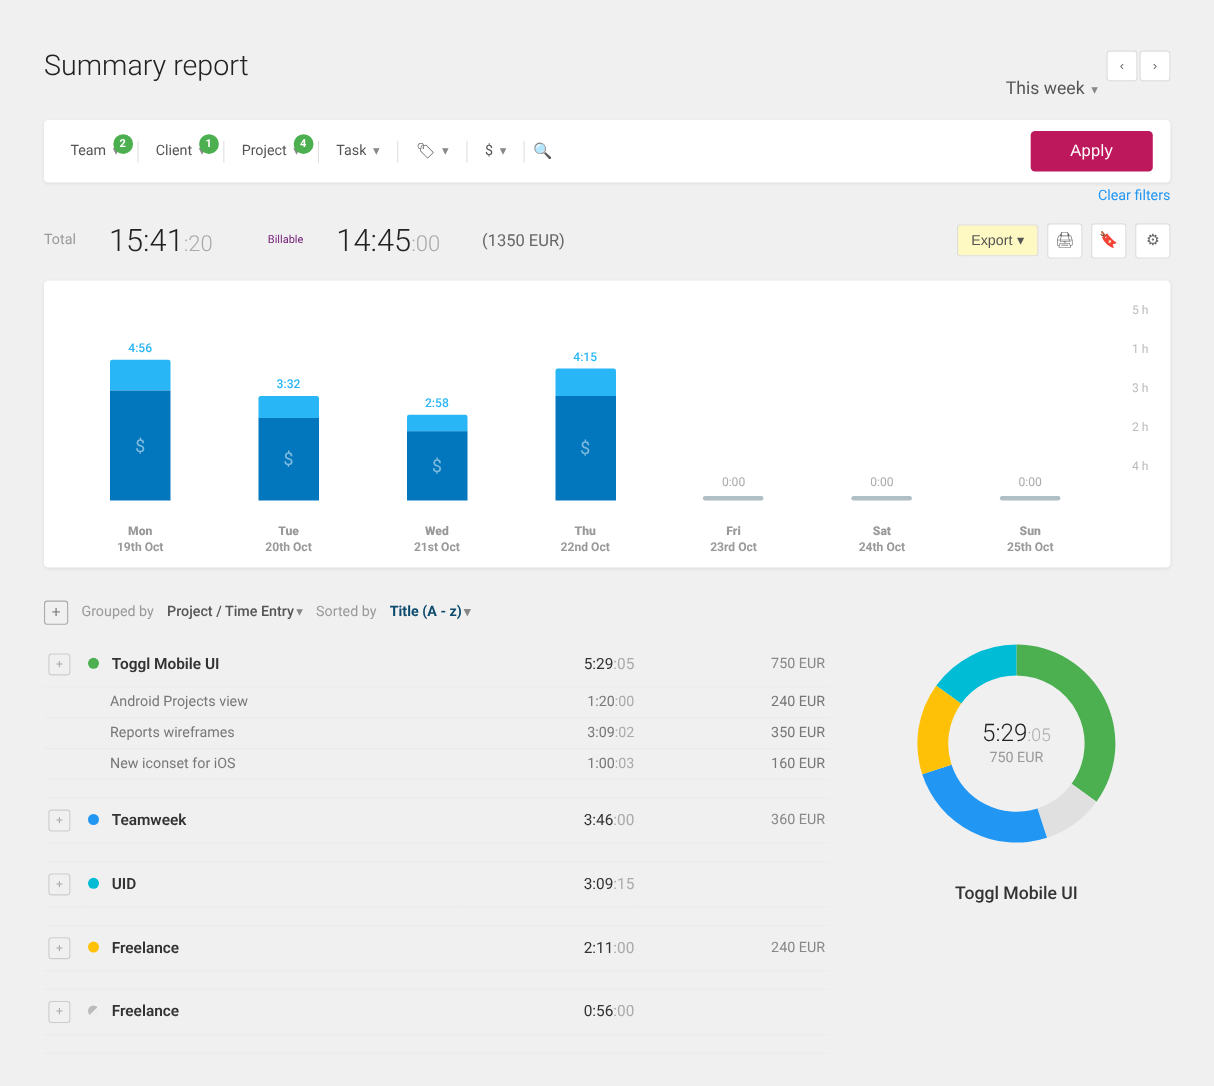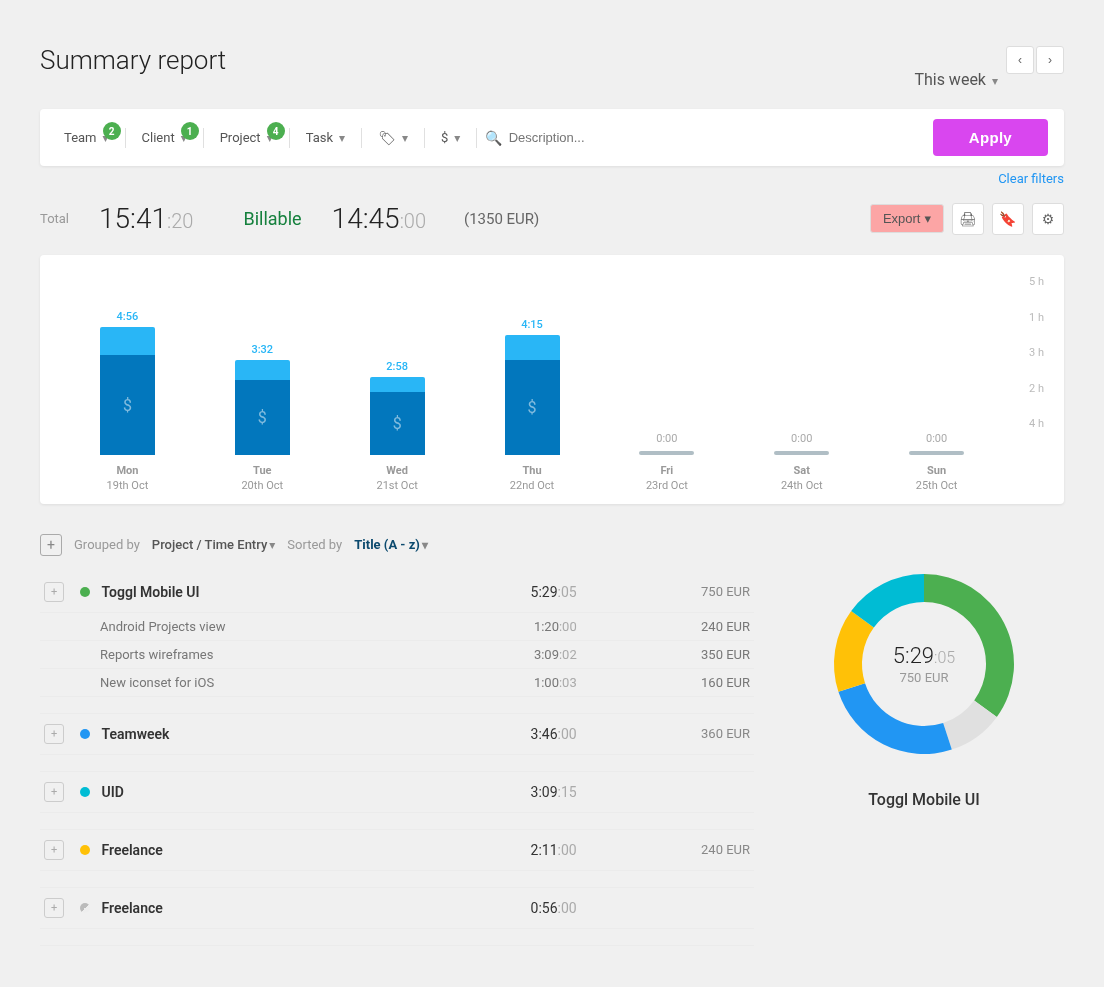--- a/index.html
+++ b/index.html
@@ -113,27 +113,27 @@
       font-size: 14px;
     }
     .search-input {
       border: none;
       outline: none;
       flex: 1;
       font-size: 13px;
       color: #555;
     }
     .apply-btn {
-      background: #d946ef;
+      background: #be185d;
       color: white;
       border: none;
       border-radius: 4px;
       padding: 10px 36px;
       font-size: 15px;
-      font-weight: 700;
+      font-weight: 400;
       cursor: pointer;
       letter-spacing: 0.3px;
     }
     .clear-filters {
       text-align: right;
       margin-bottom: 16px;
     }
     .clear-filters a {
       color: #2196f3;
       font-size: 13px;
@@ -146,40 +146,40 @@
       display: flex;
       align-items: center;
       gap: 30px;
       margin-bottom: 20px;
     }
     .total-label {
       color: #999;
       font-size: 13px;
     }
     .billable-label {
-      color: #15803d;
-      font-size: 18px;
+      color: #701a75;
+      font-size: 10px;
       margin-left: 20px;
     }
     .billable-eur {
       font-size: 15px;
       color: #666;
       margin-left: 8px;
     }
     .totals-actions {
       margin-left: auto;
       display: flex;
       align-items: center;
       gap: 8px;
     }
     .export-btn {
       display: flex;
       align-items: center;
       gap: 4px;
-      background: #fca5a5;
+      background: #fef9c3;
       border: 1px solid #ddd;
       border-radius: 3px;
       padding: 6px 12px;
       font-size: 13px;
       color: #555;
       cursor: pointer;
     }
     .icon-btn {
       background: white;
       border: 1px solid #ddd;
@@ -268,22 +268,23 @@
       display: flex;
       flex-direction: column;
       justify-content: space-between;
       align-items: flex-end;
       color: #bbb;
       font-size: 11px;
       padding-bottom: 2px;
     }
     .chart-x-labels {
       display: flex;
-      margin-top: 8px;
+      margin-top: 20px;
       padding-right: 40px;
+      font-weight: bold;
     }
     .x-label {
       flex: 1;
       text-align: center;
       color: #999;
       font-size: 11px;
       line-height: 1.4;
     }
     
     .bottom-section {
@@ -488,21 +489,20 @@
       <span class="chevron-down"></span>
     </div>
     <div class="filter-divider"></div>
     <div class="filter-item">
       <span>$</span>
       <span class="chevron-down"></span>
     </div>
     <div class="filter-divider"></div>
     <div class="search-area">
       <span class="search-icon-svg">🔍</span>
-      <input class="search-input" type="text" placeholder="Description..." style="">
     </div>
     <button class="apply-btn">Apply</button>
   </div>
 
   <div class="clear-filters">
     <a>Clear filters</a>
   </div>
 
   <div class="totals-bar">
     <span class="total-label">Total</span>

